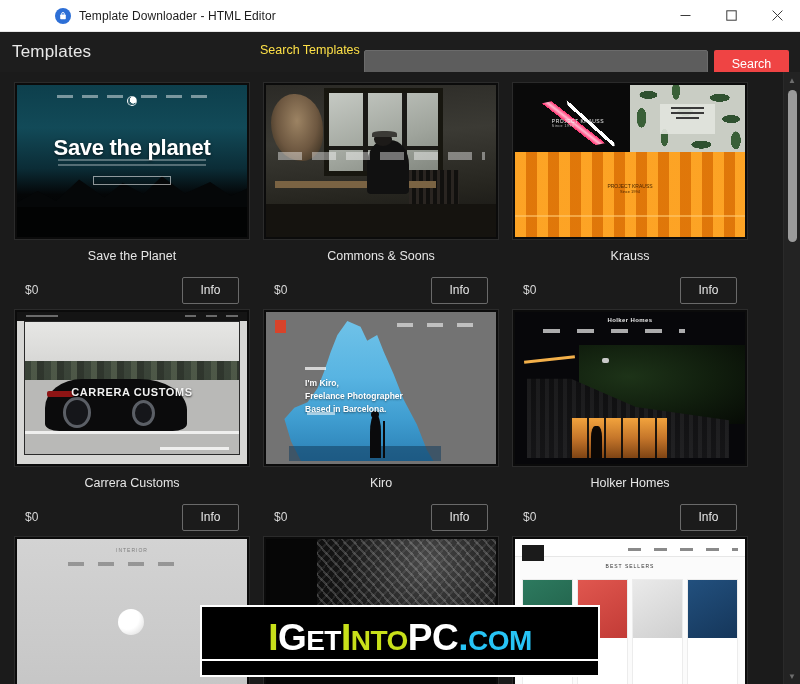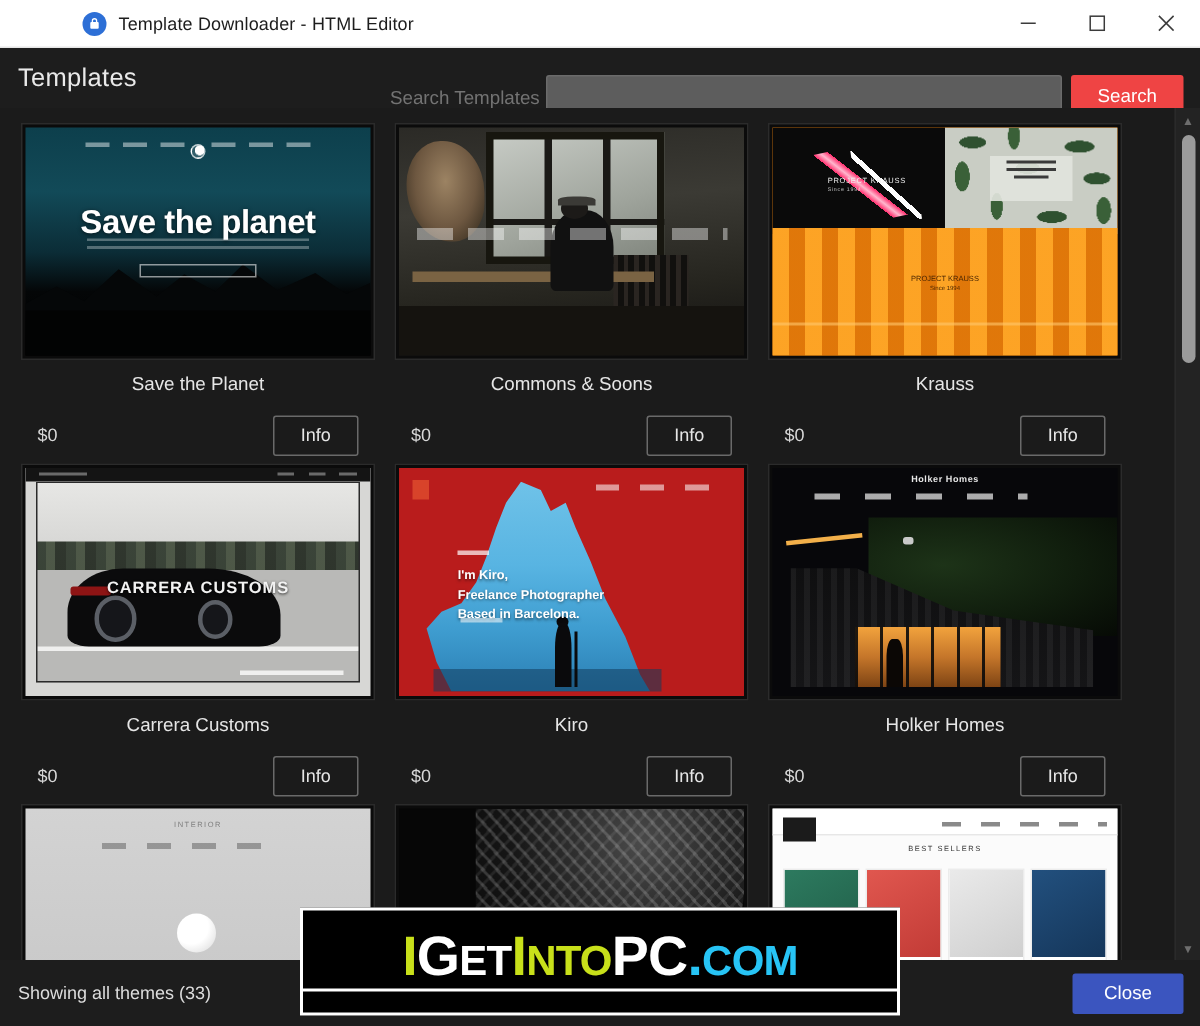--- a/index.html
+++ b/index.html
@@ -51,22 +51,22 @@
     background: #1d1d1d;
     display: flex; align-items: center;
     padding: 0 0 0 12px;
     position: relative;
   }
   .page-title {
     font-size: 17px; color: #e9e9e9; font-weight: 400;
     letter-spacing: .2px;
   }
   .search-label {
-    position: absolute; left: 260px; top: 26px;
-    font-size: 12.5px; color: #737373;
+    position: absolute; left: 260px; top: 11px;
+    font-size: 12.5px; color: #fde047;
   }
   .search-input {
     position: absolute; left: 364px; top: 36px;
     transform: translateY(-18px);
     width: 344px; height: 27px;
     background: #5d5d5d;
     border: 1px solid #6b6b6b;
     border-radius: 2px;
     color: #ffffff; font-size: 12px;
     padding: 0 6px;
@@ -290,21 +290,21 @@
   .t4 .carw { position:absolute; top:56%; left:20%; width:12%; height:20%; background:#15161a; border-radius:50%;
     border:3px solid #5b5f66; }
   .t4 .carw2 { position:absolute; top:58%; left:50%; width:10%; height:17%; background:#15161a; border-radius:50%;
     border:3px solid #5b5f66; }
   .t4 .tail { position:absolute; top:52%; left:13%; width:12%; height:4%; background:#8d1414; border-radius:2px; }
   .t4 .ctitle { position:absolute; top:49%; left:0; width:100%; text-align:center; color:#f2f2f2;
     font-size:11px; font-weight:bold; letter-spacing:.6px; text-shadow:0 1px 2px rgba(0,0,0,.8); }
   .t4 .frame { position:absolute; top:6%; left:3%; width:94%; height:88%; border:1px solid #2a2a2a; }
 
   
-  .t5 { background:#b91c1c; }
+  .t5 { background:#737373; }
   .t5 .cave { position:absolute; top:6%; left:8%; width:72%; height:92%;
     background: linear-gradient(180deg,#6fc2e8 0%, #58b4e2 40%, #3f9dd0 70%, #2b7fb4 100%);
     clip-path: polygon(38% 0%, 46% 4%, 50% 14%, 56% 10%, 60% 22%, 66% 38%, 72% 56%, 80% 74%, 86% 92%, 90% 100%,
                        10% 100%, 4% 86%, 0% 70%, 6% 62%, 14% 58%, 20% 48%, 24% 36%, 28% 22%, 32% 10%); }
   .t5 .sea { position:absolute; bottom:2%; left:10%; width:66%; height:10%; background: rgba(18,60,92,.55); }
   .t5 .fig { position:absolute; bottom:4%; left:45%; width:5%; height:28%; background:#0a0a0c;
     border-radius:40% 40% 0 0; }
   .t5 .fighead { position:absolute; bottom:30%; left:45.8%; width:3.4%; height:5%; background:#0a0a0c; border-radius:50%; }
   .t5 .stick { position:absolute; bottom:4%; left:51%; width:1.5px; height:24%; background:#0a0a0c; }
   .t5 .logo { position:absolute; top:5%; left:4%; width:11px; height:13px; background:#d8432a; }
@@ -613,24 +613,19 @@
 
     <div class="vscroll">
       <div class="sb-arrow">▲</div>
       <div class="sb-track">
         <div class="sb-thumb"></div>
       </div>
       <div class="sb-arrow">▼</div>
     </div>
   </div>
 
-  <div class="statusbar">
-    <span class="status-text">Showing all themes (33)</span>
-    <span class="sb-spacer"></span>
-    <button class="close-btn">Close</button>
-  </div>
 
   <div class="watermark">
     <div class="wm-line1"><span class="big wm-y">I</span><span class="big wm-w">G</span><span class="sm wm-w">ET</span><span class="big wm-y">I</span><span class="sm wm-y">NTO</span><span class="big wm-w">PC</span><span class="big wm-c">.</span><span class="sm wm-c">COM</span></div>
     <div class="wm-sep"></div>
   </div>
 
 </div>
 
 </body></html>

